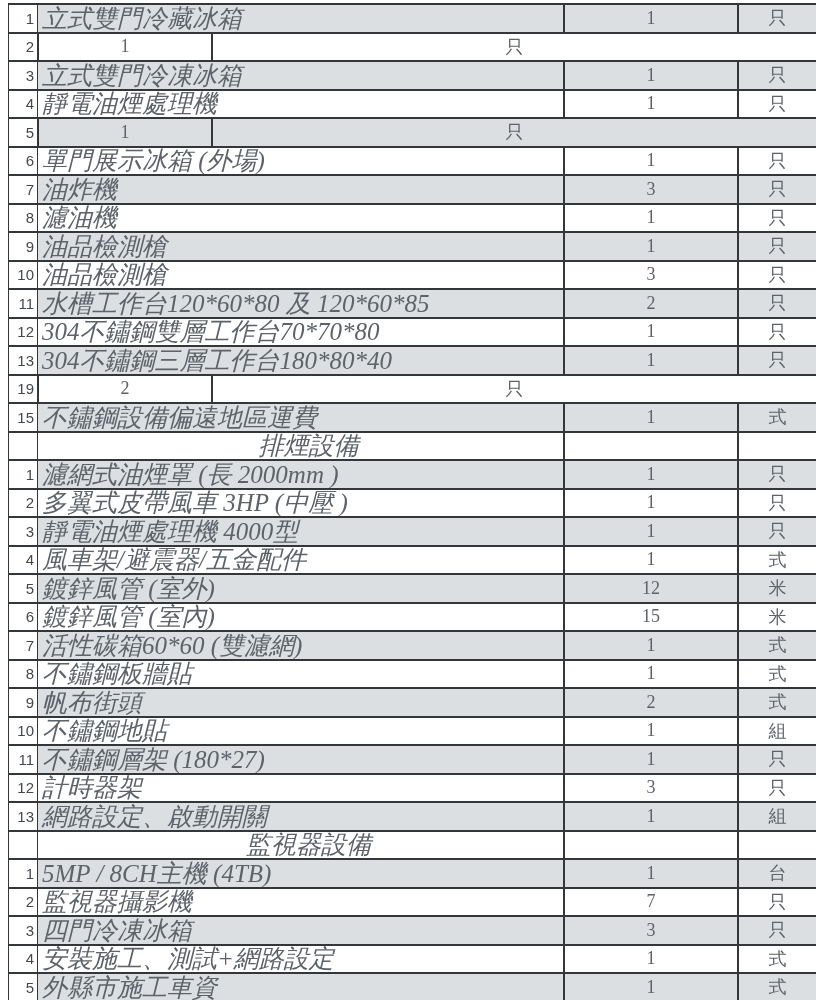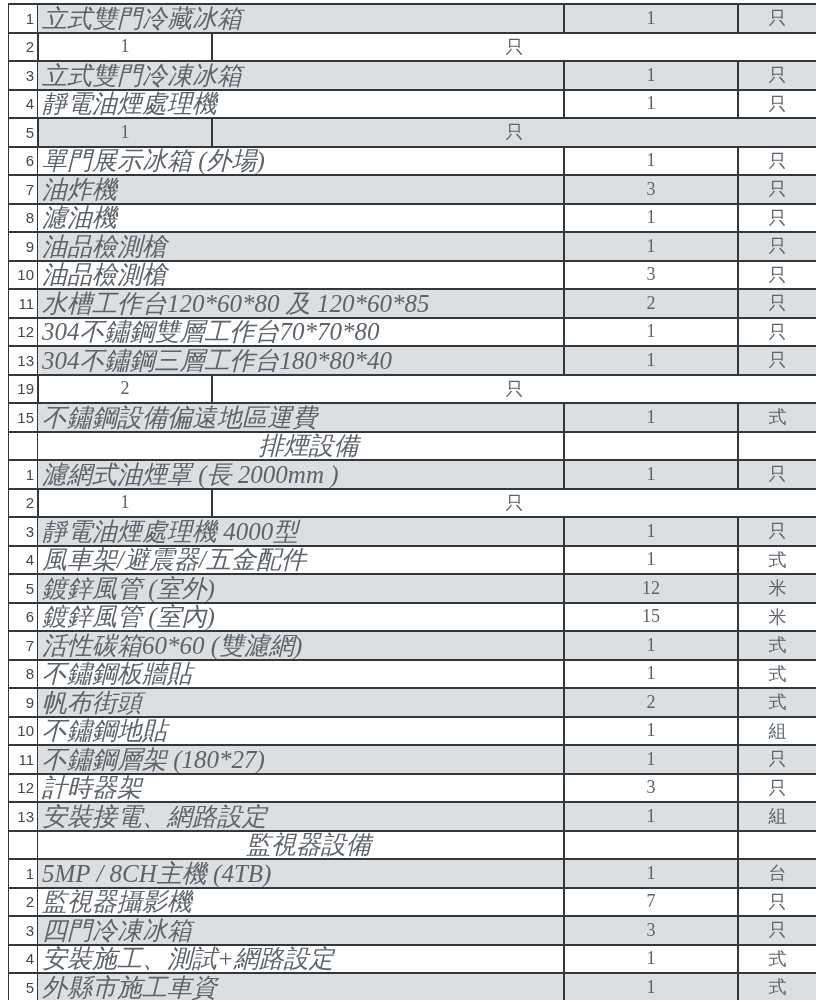--- a/index.html
+++ b/index.html
@@ -181,20 +181,21 @@
         <div class="c unit"></div>
       </div>
       <div class="row shaded">
         <div class="c no">1</div>
         <div class="c item">濾網式油煙罩 (長 2000mm )</div>
         <div class="c qty">1</div>
         <div class="c unit">只</div>
       </div>
       <div class="row">
         <div class="c no">2</div>
+        <div class="c item">多翼式皮帶風車 3HP (中壓 )</div>
         <div class="c qty">1</div>
         <div class="c unit">只</div>
       </div>
       <div class="row shaded">
         <div class="c no">3</div>
         <div class="c item">靜電油煙處理機 4000型</div>
         <div class="c qty">1</div>
         <div class="c unit">只</div>
       </div>
       <div class="row">
@@ -246,21 +247,21 @@
         <div class="c unit">只</div>
       </div>
       <div class="row">
         <div class="c no">12</div>
         <div class="c item">計時器架</div>
         <div class="c qty">3</div>
         <div class="c unit">只</div>
       </div>
       <div class="row shaded">
         <div class="c no">13</div>
-        <div class="c item">安裝接電、網路設定</div>
+        <div class="c item">網路設定、啟動開關</div>
         <div class="c qty">1</div>
         <div class="c unit">組</div>
       </div>
       <div class="row section">
         <div class="c no"></div>
         <div class="c item">監視器設備</div>
         <div class="c qty"></div>
         <div class="c unit"></div>
       </div>
       <div class="row shaded">

